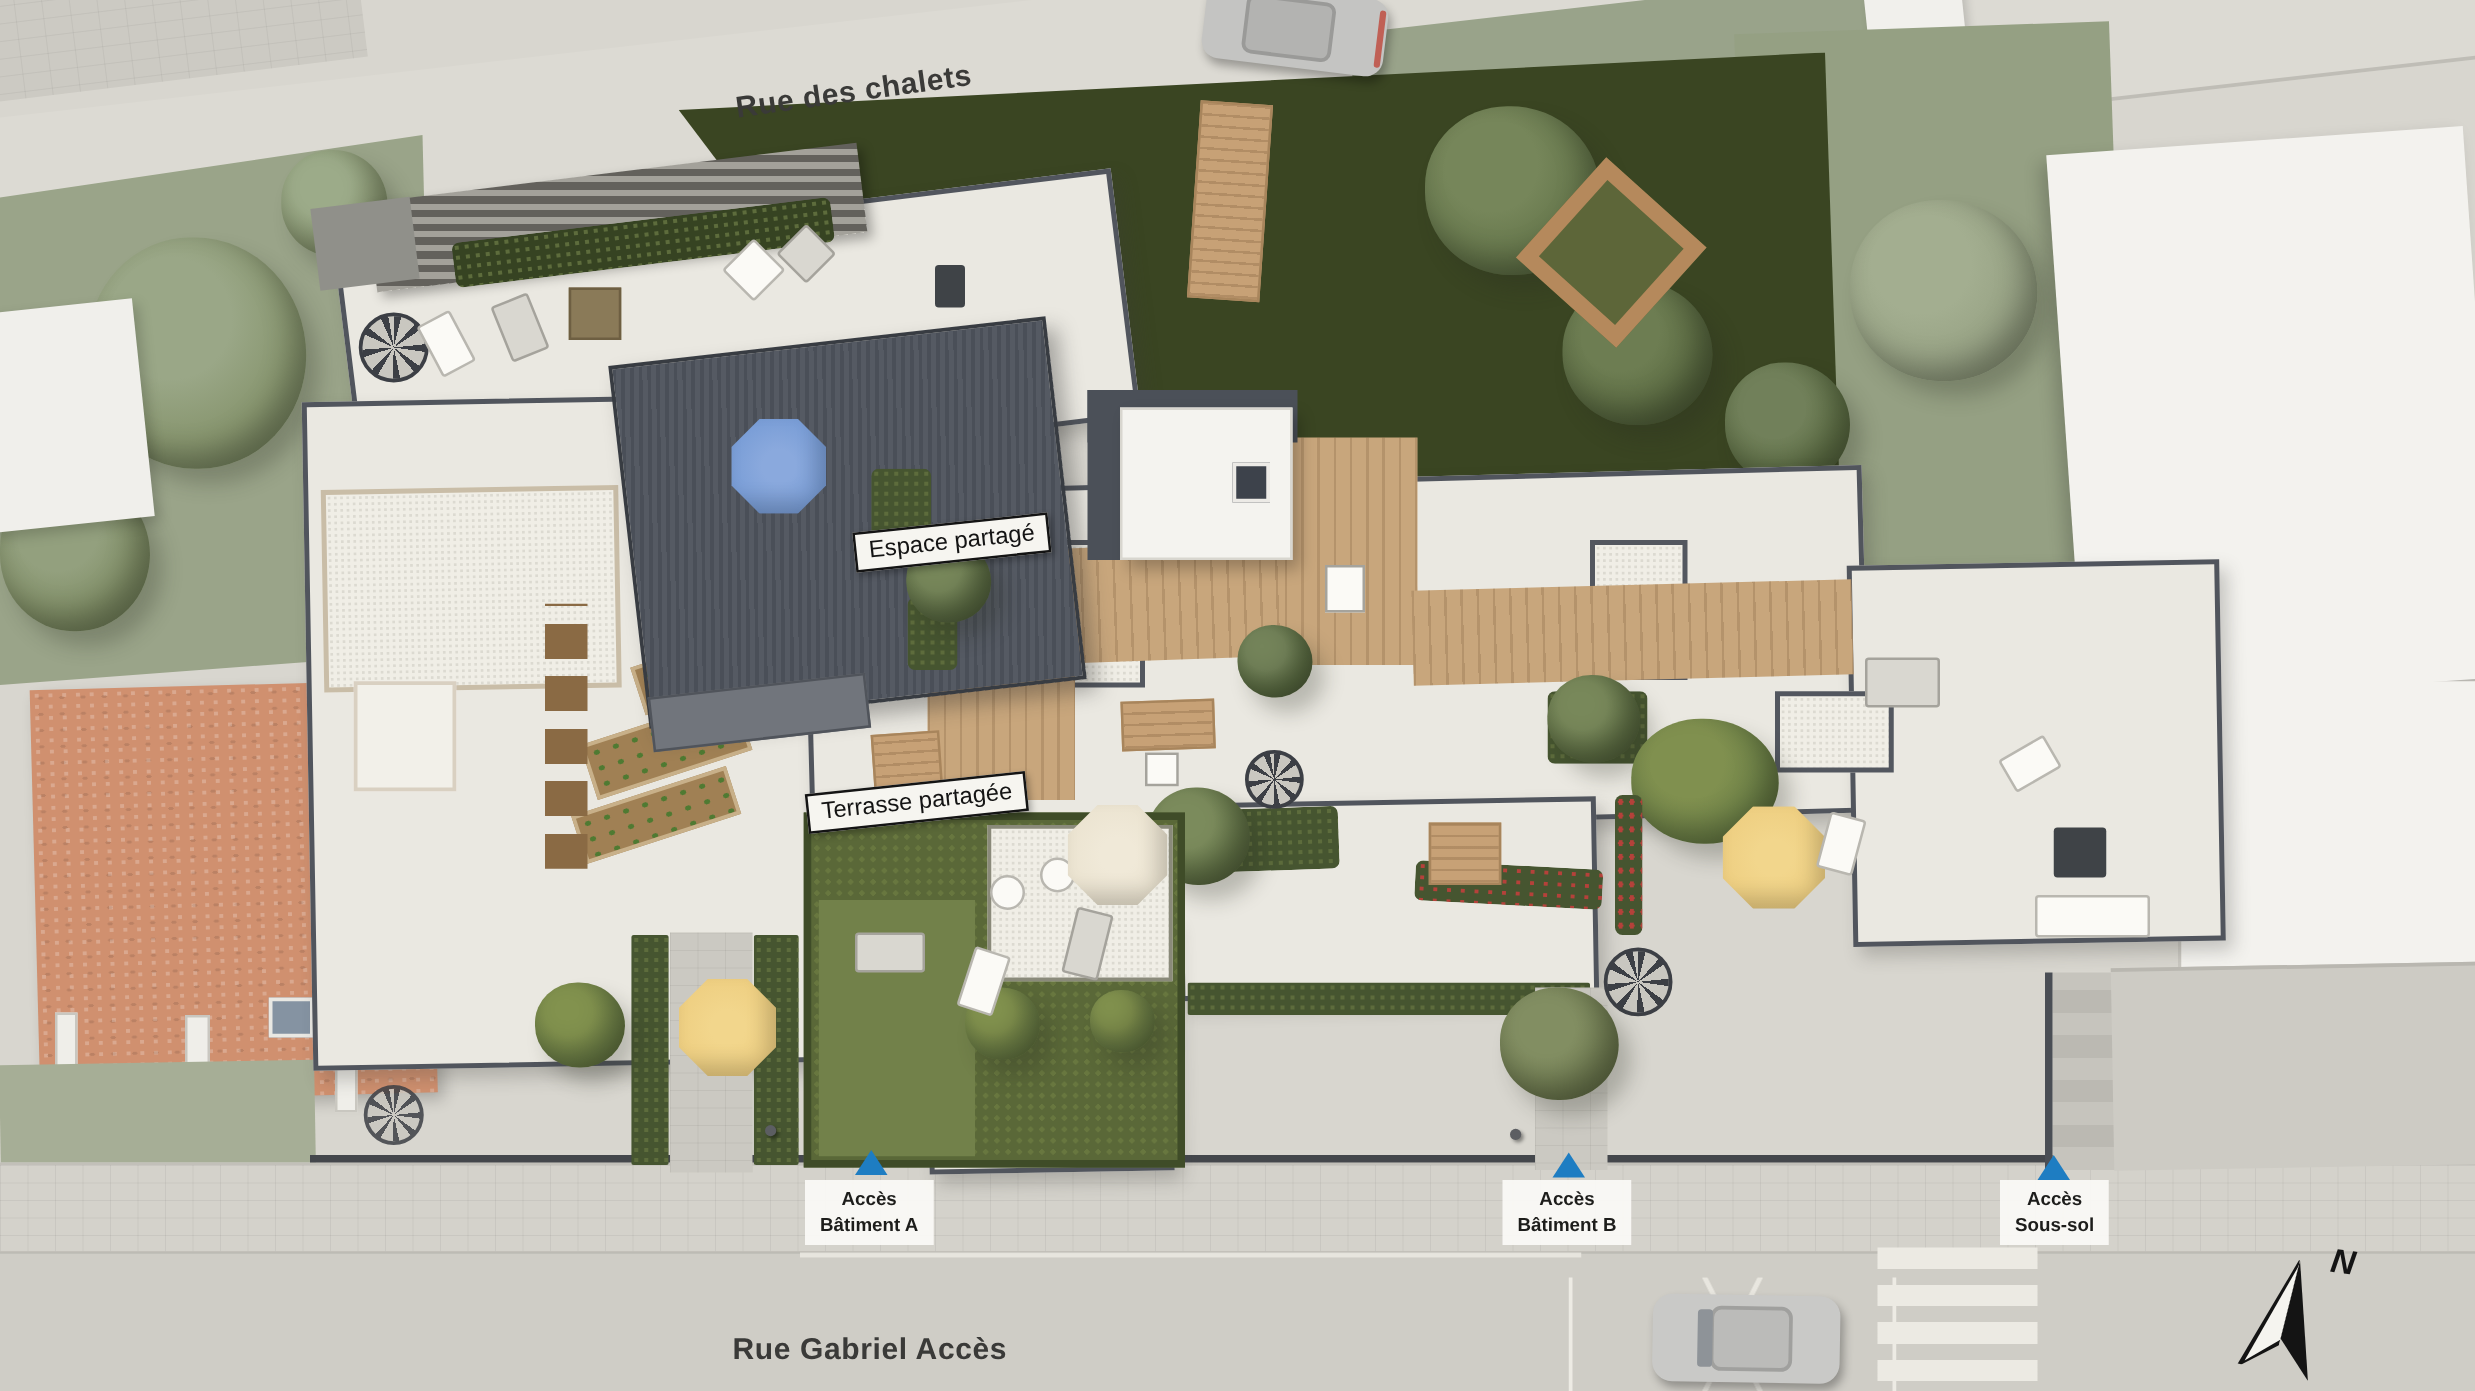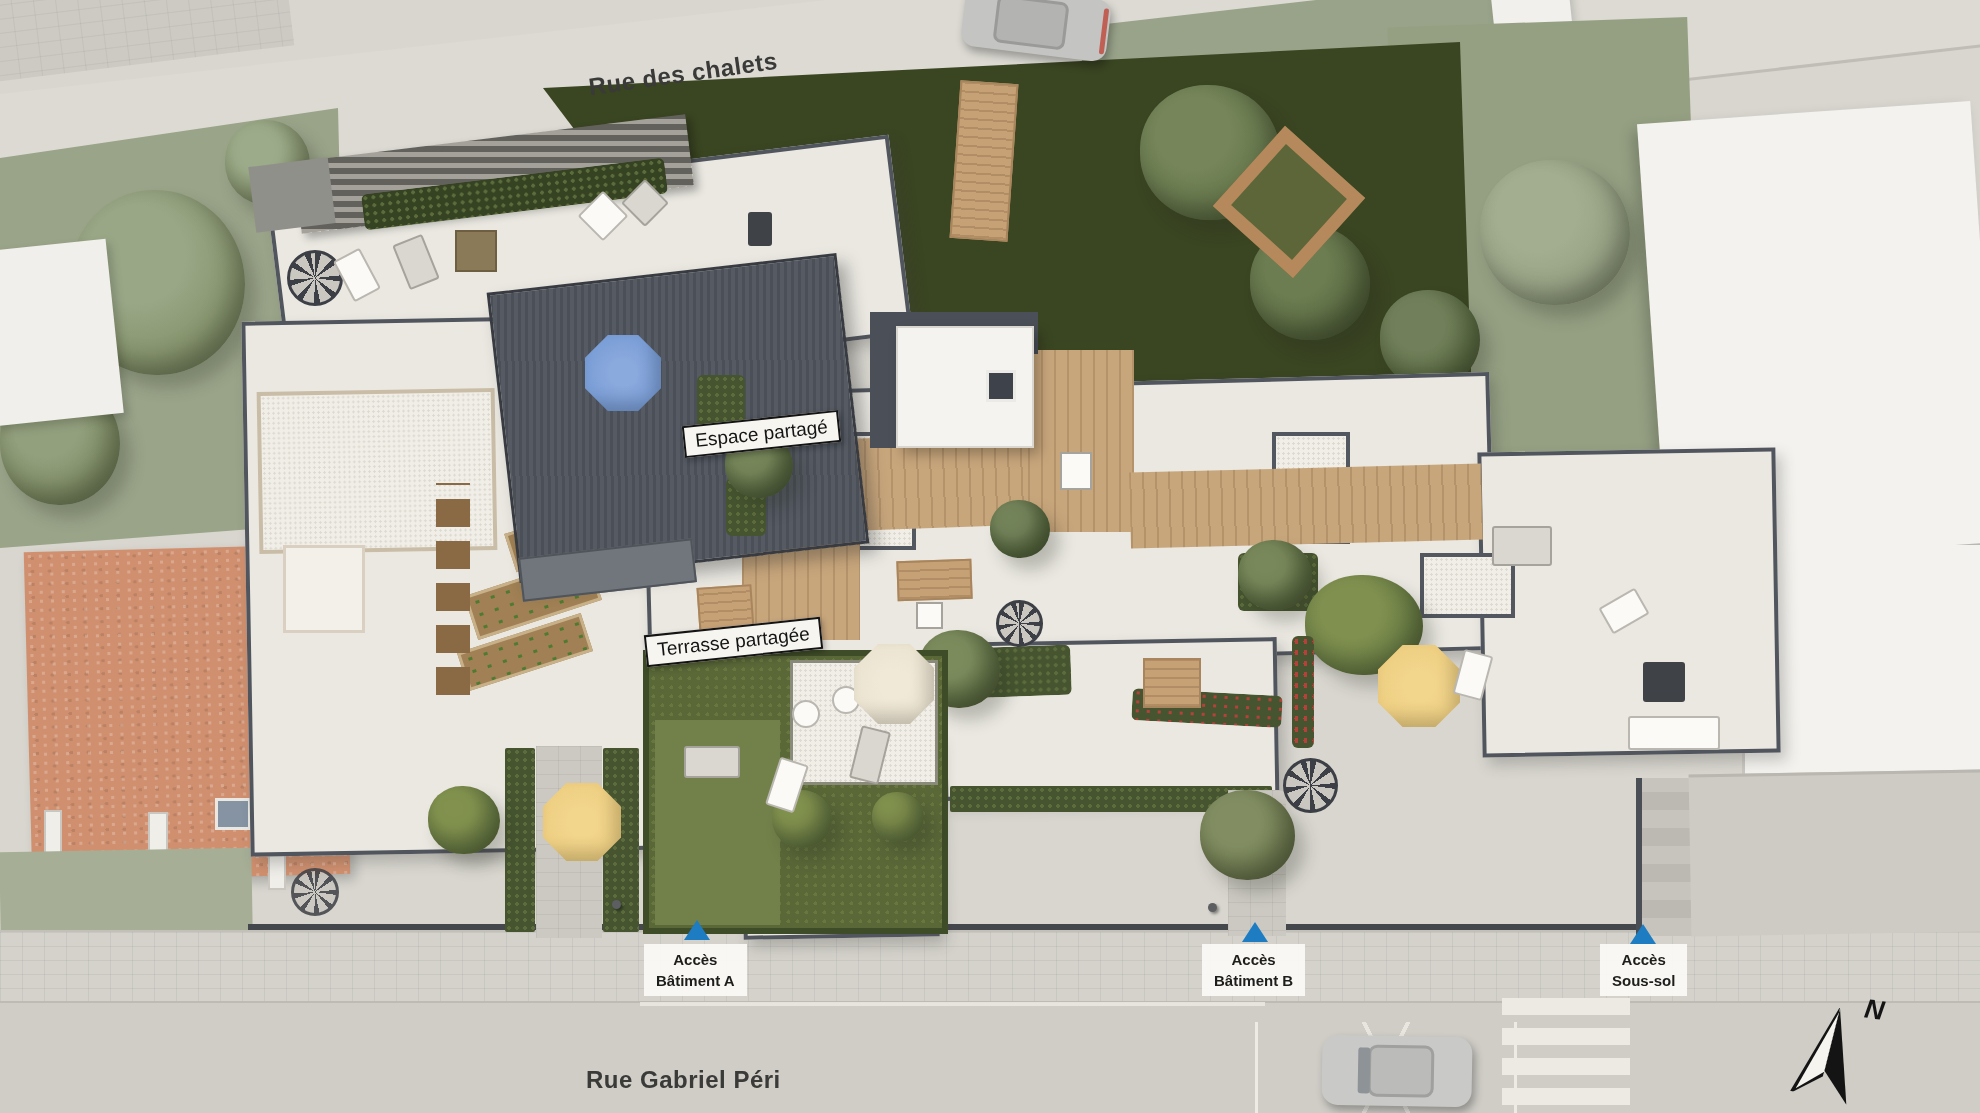--- a/index.html
+++ b/index.html
@@ -193,21 +193,21 @@
   <div class="chipd" style="left:1643px;top:662px;width:42px;height:40px;"></div>
   <div class="chip" style="left:1628px;top:716px;width:92px;height:34px;"></div>
   <div class="chip" style="left:1458px;top:652px;width:30px;height:46px;transform:rotate(15deg);"></div>
   <div class="chipg" style="left:1492px;top:526px;width:60px;height:40px;"></div>
   <div class="lamp" style="left:612px;top:900px;"></div>
   <div class="lamp" style="left:1208px;top:903px;"></div>
   <div class="tree" style="left:428px;top:786px;width:72px;height:68px;background:radial-gradient(circle at 38% 35%,#82924e 0 30%,#6f8248 62%,#566637 100%);"></div>
   <div class="tree" style="left:1200px;top:790px;width:95px;height:90px;background:radial-gradient(circle at 38% 35%,#828e62 0 30%,#717d52 62%,#59653e 100%);"></div>
 
   <div class="street-label" style="left:588px;top:60px;transform:rotate(-8deg);">Rue des chalets</div>
-  <div class="street-label" style="left:586px;top:1066px;">Rue Gabriel Péri</div>
+  <div class="street-label" style="left:586px;top:1066px;">Rue Gabriel Accès</div>
 
   <div class="tag" style="left:683px;top:418px;transform:rotate(-6deg);">Espace partagé</div>
   <div class="tag" style="left:645px;top:626px;transform:rotate(-6deg);">Terrasse partagée</div>
 
   <div class="tri" style="left:684px;top:920px;"></div>
   <div class="access" style="left:644px;top:944px;">
     <span>Accès</span><br>
     <span>Bâtiment A</span>
   </div>
 

